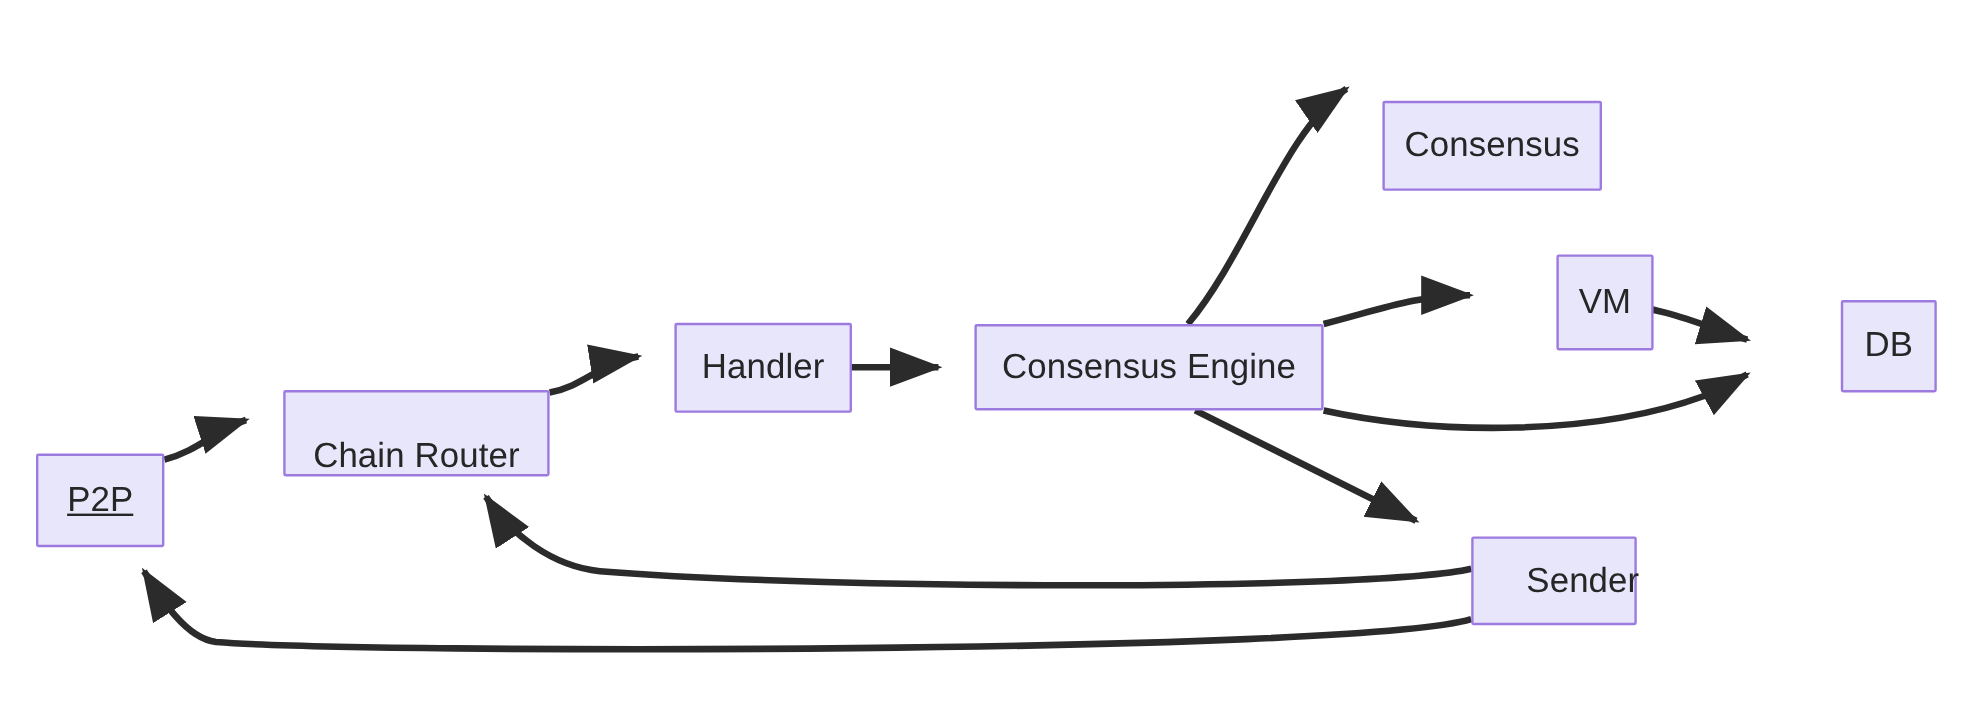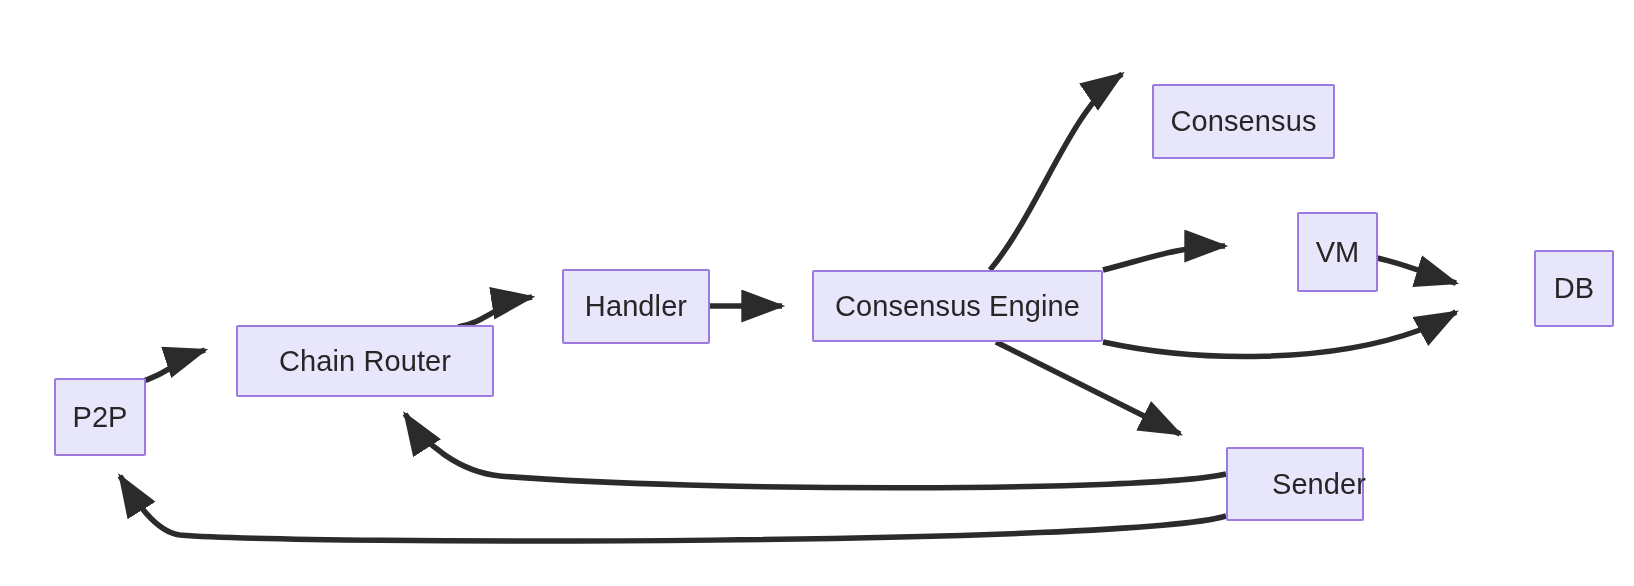--- a/index.html
+++ b/index.html
@@ -72,25 +72,25 @@
       <path d="M 1103,342 C 1200,363 1330,363 1420,330 C 1435,324 1445,318 1456,312" marker-end="url(#arrowhead)"></path>
 
       <path d="M 996,342 L 1180,434" marker-end="url(#arrowhead)"></path>
 
       <path d="M 1226,474 C 1150,492 700,492 500,476 C 460,472 425,445 405,414" marker-end="url(#arrowhead)"></path>
 
       <path d="M 1226,516 C 1130,545 300,545 180,535 C 155,532 135,500 120,476" marker-end="url(#arrowhead)"></path>
     </g>
   </svg>
 
-  <div class="node" style="left:54px; top:378px; width:92px; height:78px;">
+  <div class="node" style="left:30px; top:378px; width:107px; height:78px;text-decoration:underline;">
     <span class="node-label">P2P</span>
   </div>
 
-  <div class="node" style="left:236px; top:325px; width:258px; height:72px;">
+  <div class="node" style="left:236px; top:325px; width:222px; height:72px;align-items:flex-end;">
     <span class="node-label">Chain Router</span>
   </div>
 
   <div class="node" style="left:562px; top:269px; width:148px; height:75px;">
     <span class="node-label">Handler</span>
   </div>
 
   <div class="node" style="left:812px; top:270px; width:291px; height:72px;">
     <span class="node-label">Consensus Engine</span>
   </div>

